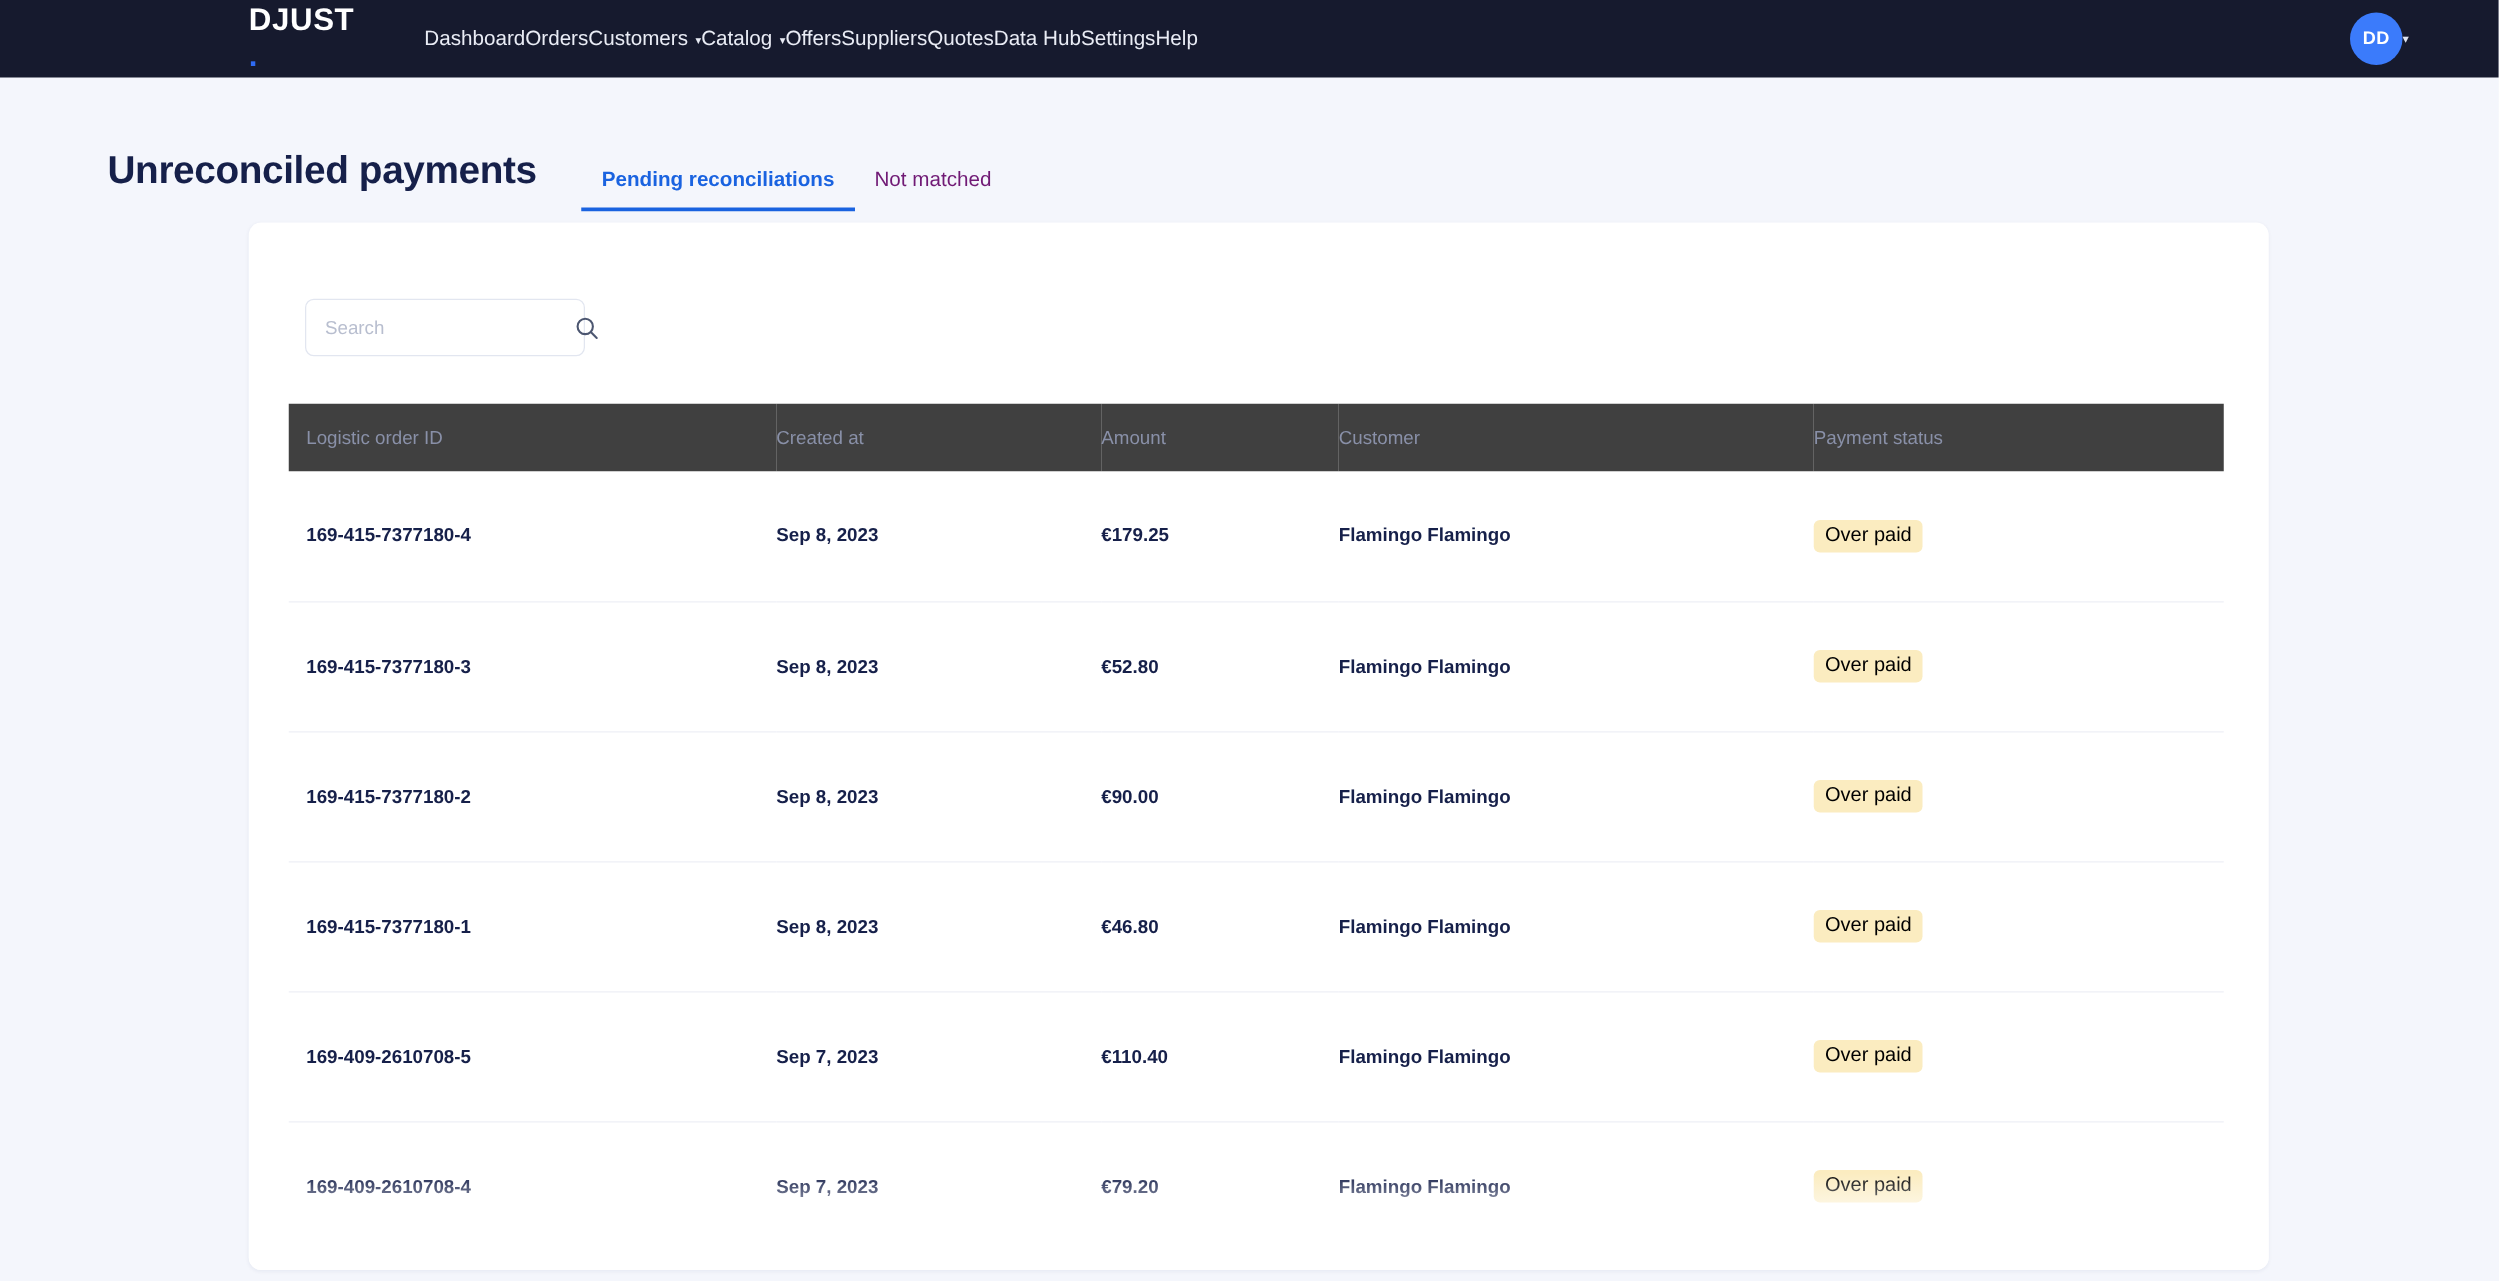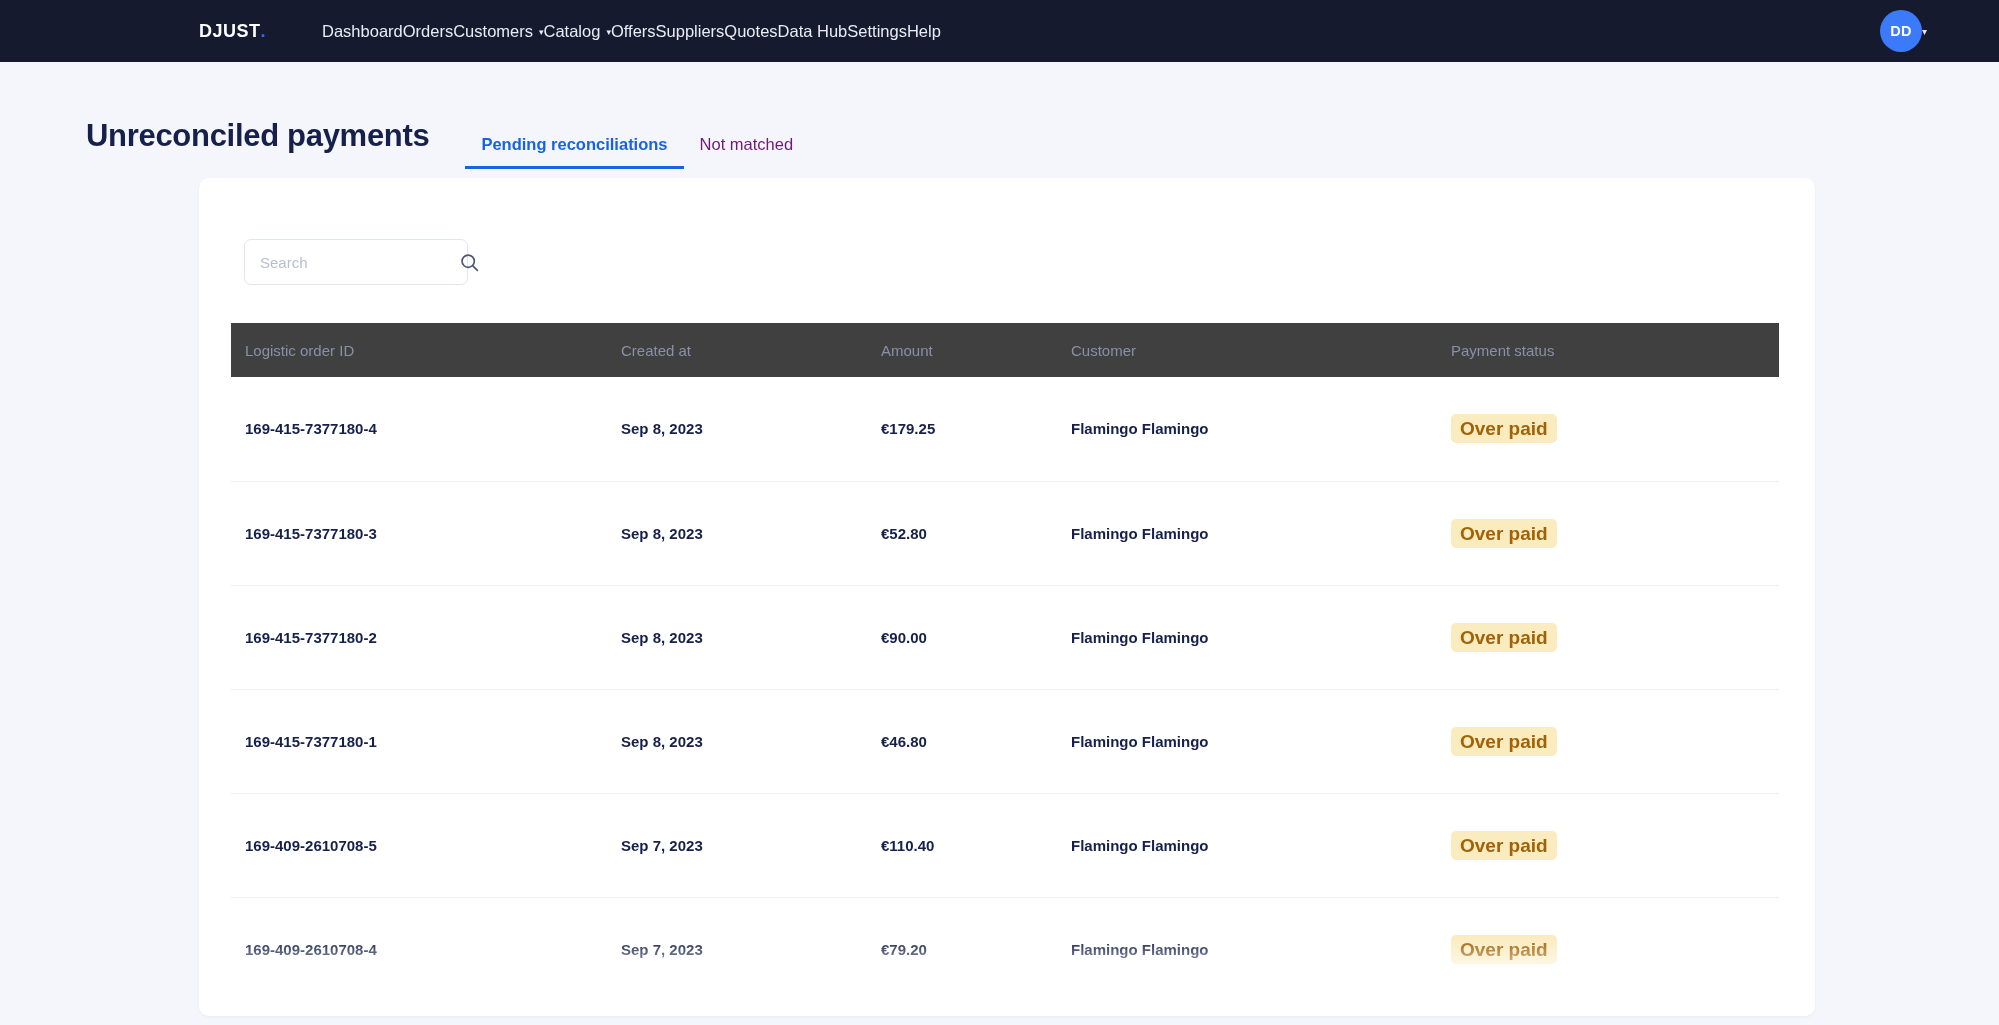--- a/index.html
+++ b/index.html
@@ -22,28 +22,29 @@
     height: 62px;
     background: #161a2e;
     display: flex;
     align-items: center;
     padding: 0 72px 0 0;
     position: relative;
   }
 
   .brand {
     margin-left: 199px;
-    font-size: 18px;
+    font-size: 25px;
     font-weight: 800;
     letter-spacing: 0.5px;
     color: #ffffff;
     font-family: "Liberation Sans", sans-serif;
     display: flex;
     align-items: baseline;
     user-select: none;
+    flex-direction: column;
   }
   .brand .dot { color: #2f6bf3; }
 
   .nav-links {
     display: flex;
     align-items: center;
     margin-left: 56px;
   }
 
   .nav-item {
@@ -204,23 +205,23 @@
 
   .col-id      { width: 390px; }
   .col-created { width: 260px; }
   .col-amount  { width: 190px; }
   .col-cust    { width: 380px; }
   .col-status  { width: 328px; }
 
   .badge {
     display: inline-block;
     background: #fbecc0;
-    color: #a16207;
-    font-size: 19px;
-    font-weight: 700;
+    color: #000000;
+    font-size: 16px;
+    font-weight: 400;
     border-radius: 5px;
     padding: 5px 9px;
     line-height: 1;
     white-space: nowrap;
   }
 
   
   .fade {
     position: absolute;
     left: 0;

